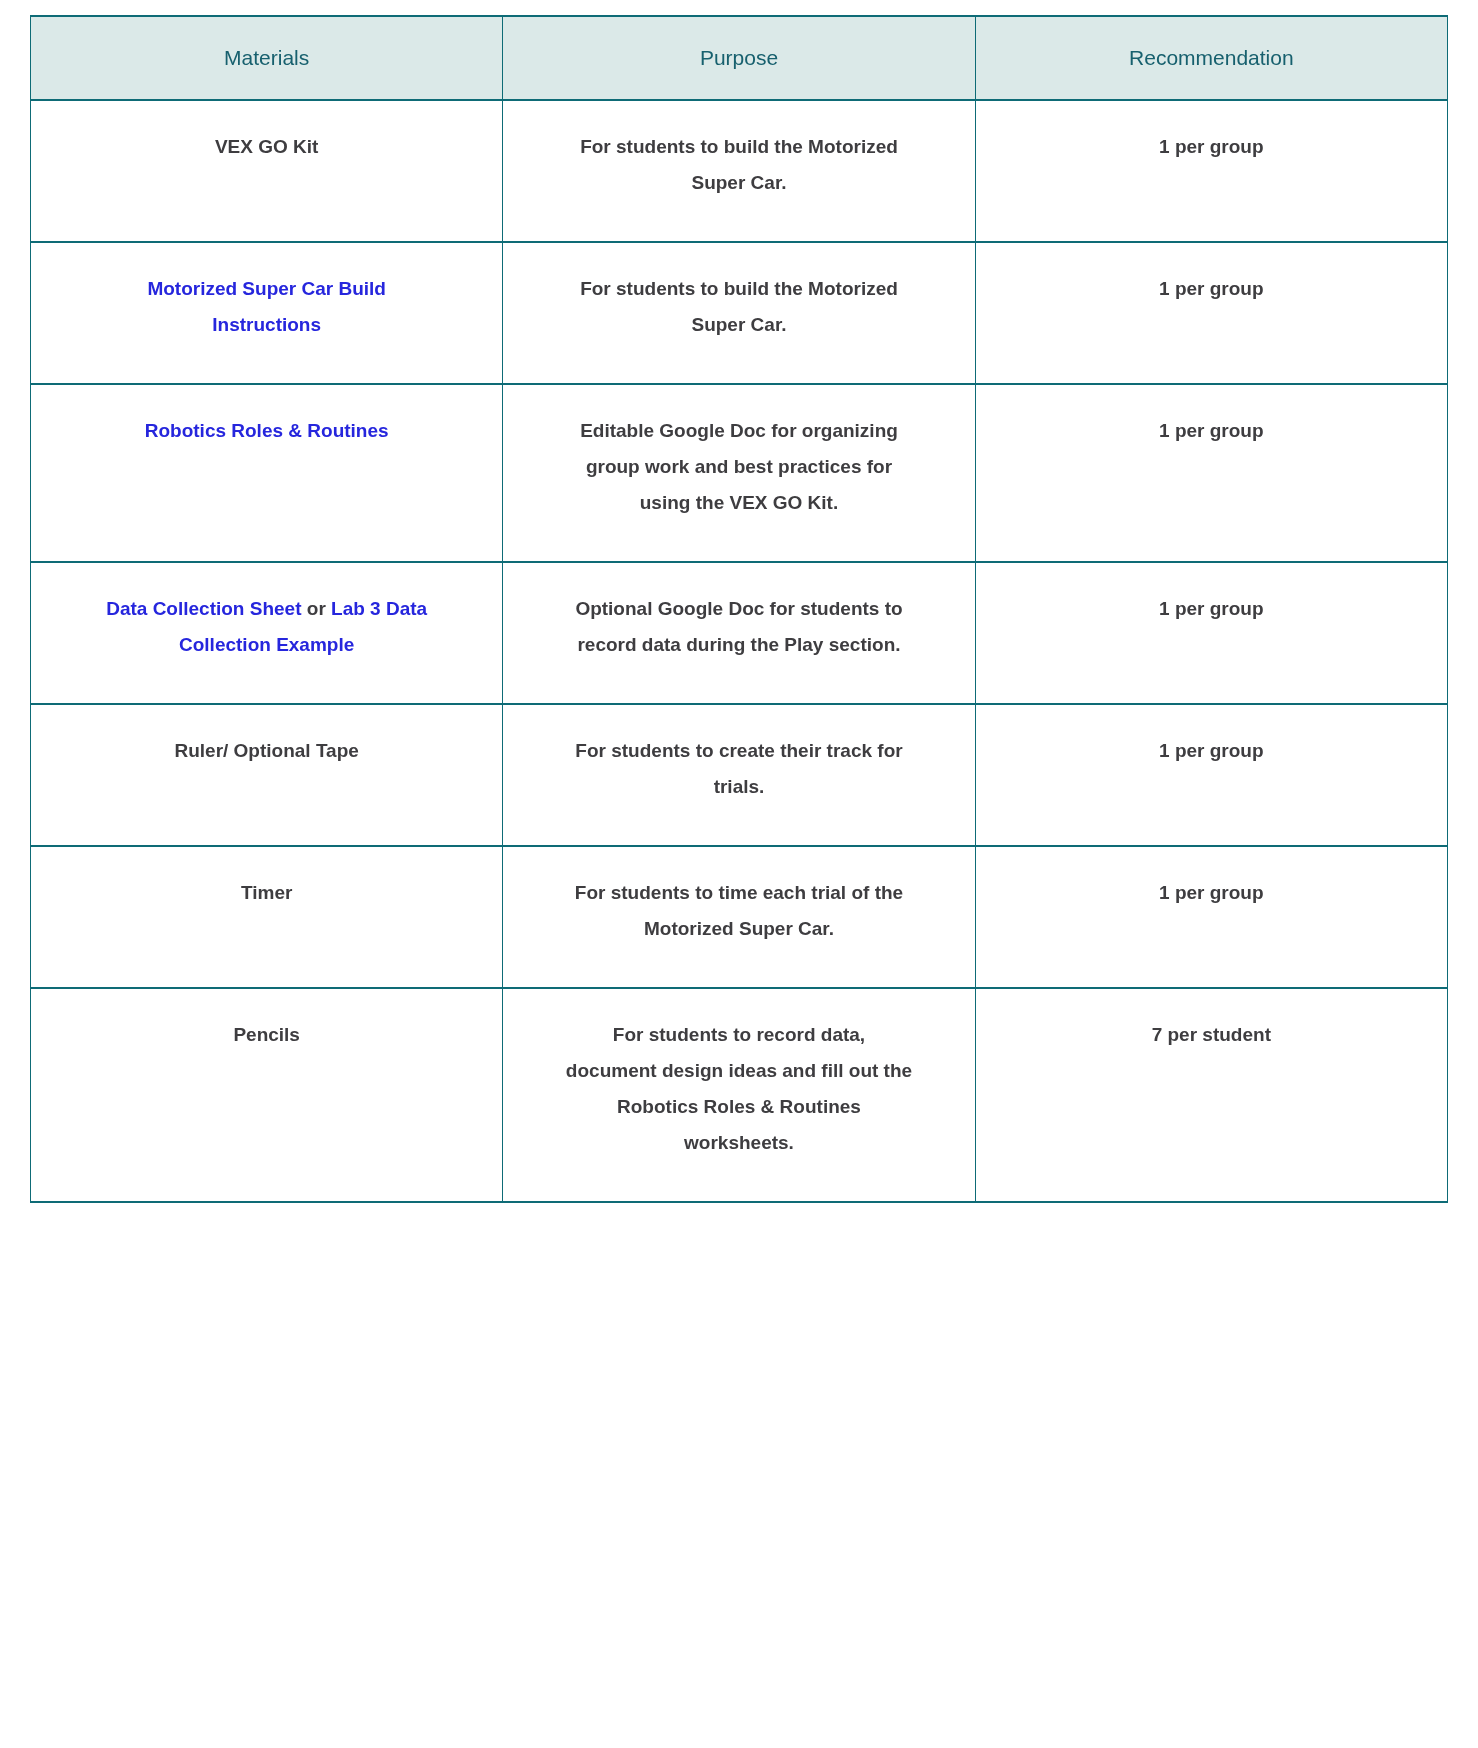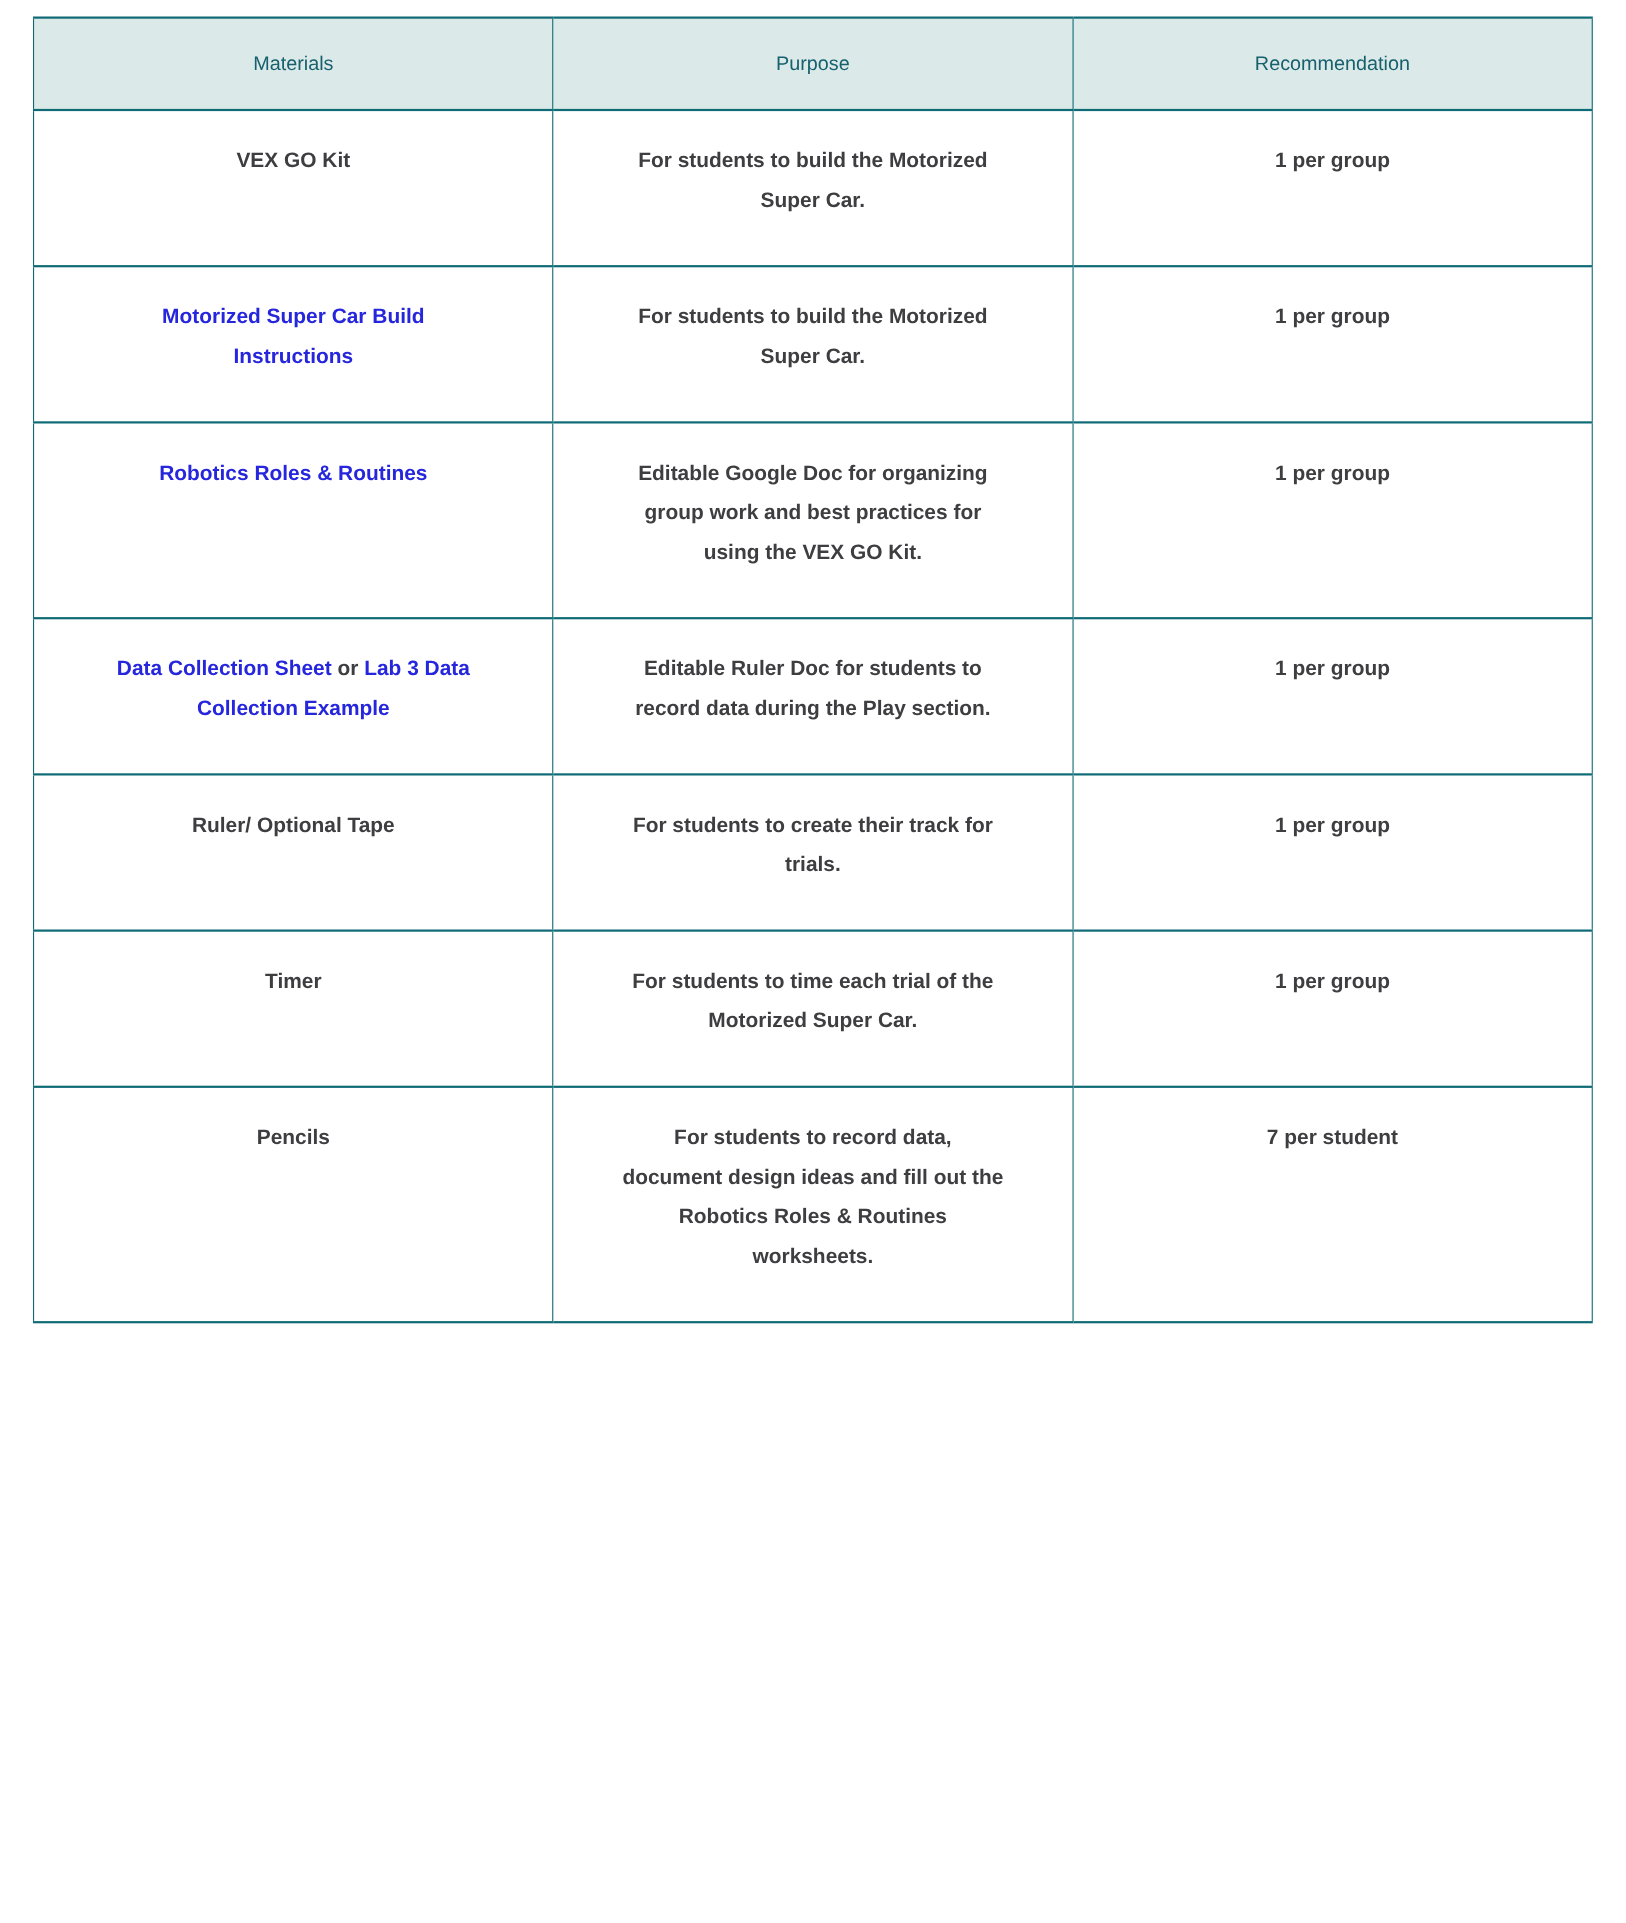--- a/index.html
+++ b/index.html
@@ -21,21 +21,21 @@
     border: 1px solid #0e6b76;
     border-top: 2px solid #0e6b76;
     border-bottom: 2px solid #0e6b76;
     text-align: center;
     vertical-align: top;
     font-weight: bold;
   }
   table.materials th {
     background: #dbe9e8;
     color: #17606e;
-    font-size: 18px;
+    font-size: 21px;
     font-weight: 400;
     line-height: 28px;
     padding: 27px 10px;
   }
   table.materials td {
     color: #3e3d40;
     font-size: 19px;
     line-height: 36px;
     padding: 28px 24px 40px 24px;
     white-space: pre-line;
@@ -80,21 +80,21 @@
         <tr>
           <td><span class="cell-inner"><a href="#">Robotics Roles &amp; Routines</a></span></td>
           <td><span class="cell-inner">Editable Google Doc for organizing
 group work and best practices for
 using the VEX GO Kit.</span></td>
           <td><span class="cell-inner">1 per group</span></td>
         </tr>
         <tr>
           <td><span class="cell-inner"><a href="#">Data Collection Sheet</a><span> or </span><a href="#">Lab 3 Data
 Collection Example</a></span></td>
-          <td><span class="cell-inner">Editable Ruler Doc for students to
+          <td><span class="cell-inner">Optional Google Doc for students to
 record data during the Play section.</span></td>
           <td><span class="cell-inner">1 per group</span></td>
         </tr>
         <tr>
           <td><span class="cell-inner"><span>Ruler/ Optional Tape</span></span></td>
           <td><span class="cell-inner">For students to create their track for
 trials.</span></td>
           <td><span class="cell-inner">1 per group</span></td>
         </tr>
         <tr>

